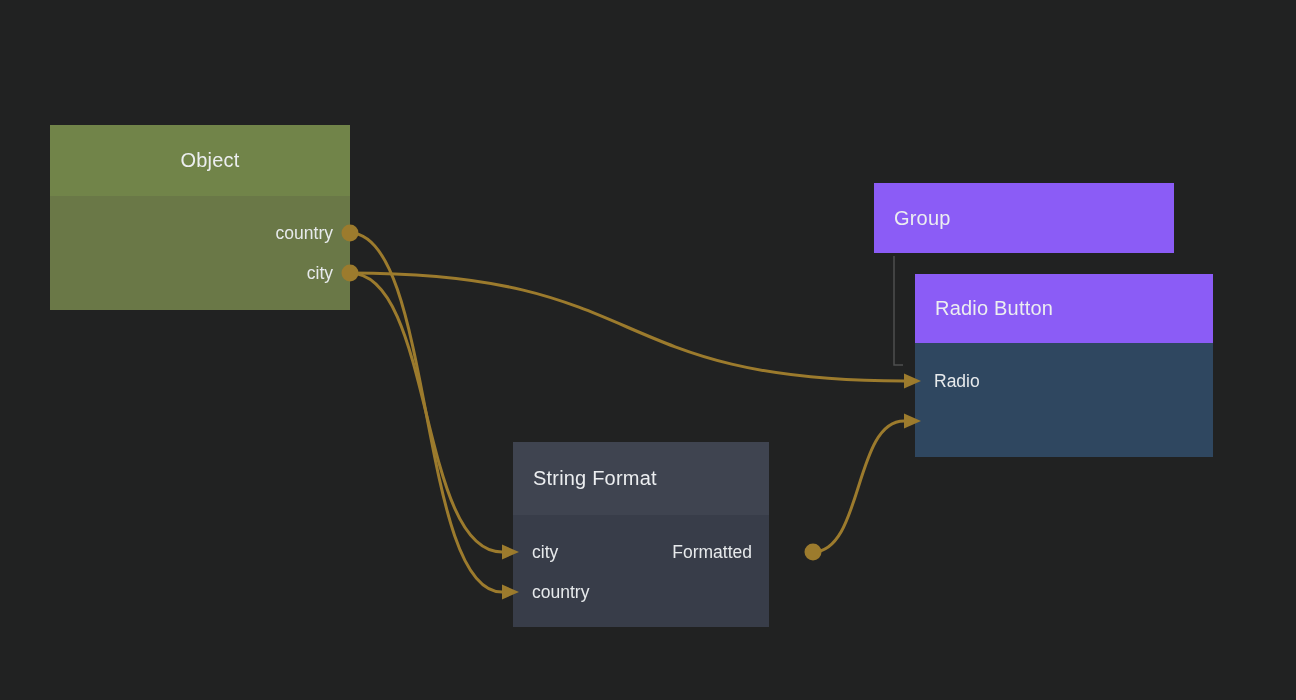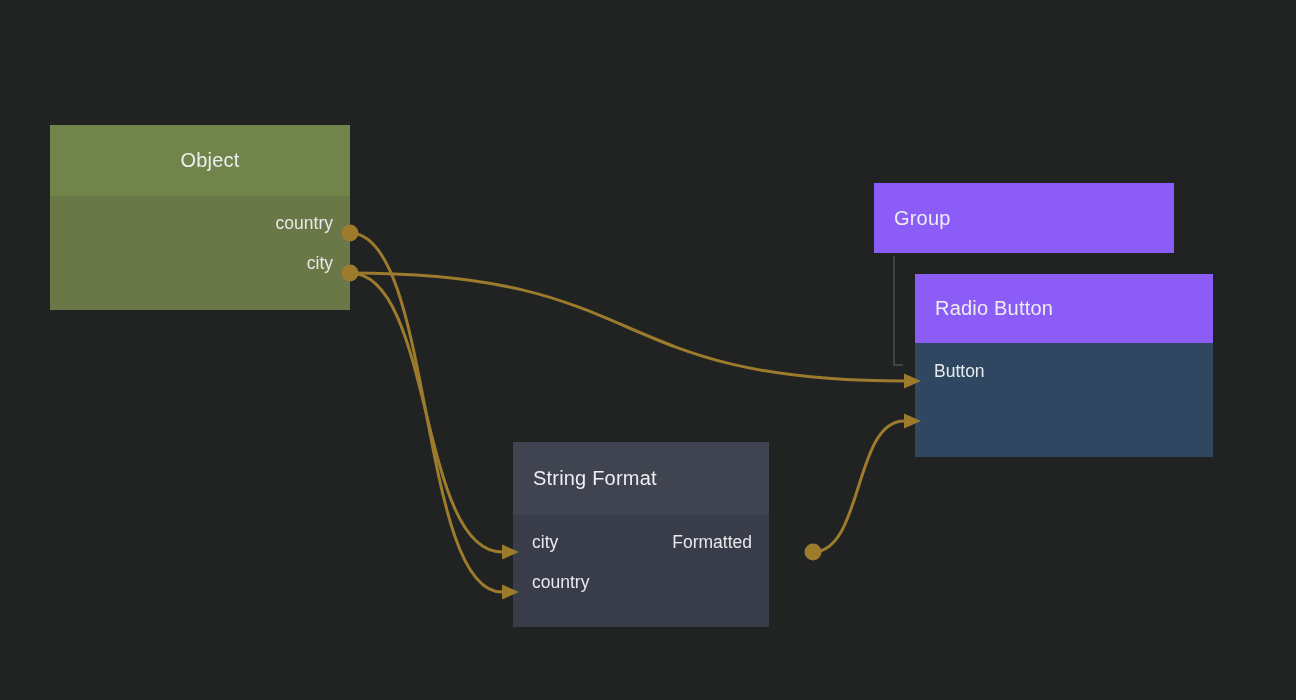--- a/index.html
+++ b/index.html
@@ -27,21 +27,21 @@
     font-size: 20px;
     color: #eceef0;
     letter-spacing: 0.2px;
   }
   .node-body {
     position: relative;
   }
   .port-row {
     height: 40px;
     display: flex;
-    align-items: flex-start;
+    align-items: center;
     justify-content: space-between;
     font-size: 17.5px;
     color: #e7eaec;
   }
   .port-row .in-label  { padding-left: 19px; }
   .port-row .out-label { margin-left: auto; padding-right: 17px; }
   #wire-layer {
     position: absolute;
     left: 0;
     top: 0;
@@ -74,21 +74,21 @@
       <span>Group</span>
     </div>
   </div>
 
   <div class="node" style="left:915px; top:274px; width:298px;">
     <div class="node-header" style="height: 69px; background: #8b5cf6;">
       <span>Radio Button</span>
     </div>
     <div class="node-body" style="height: 114px; padding-top: 18px; box-sizing: border-box; background: rgb(47, 71, 96);">
       <div class="port-row">
-        <span class="in-label">Button</span>
+        <span class="in-label">Radio</span>
       </div>
     </div>
   </div>
 
   <div class="node" style="left:513px; top:442px; width:256px;">
     <div class="node-header" style="height: 73px; background: rgb(63, 68, 80);">
       <span>String Format</span>
     </div>
     <div class="node-body" style="height: 112px; padding-top: 17px; box-sizing: border-box; background: rgb(56, 61, 73);">
       <div class="port-row">

